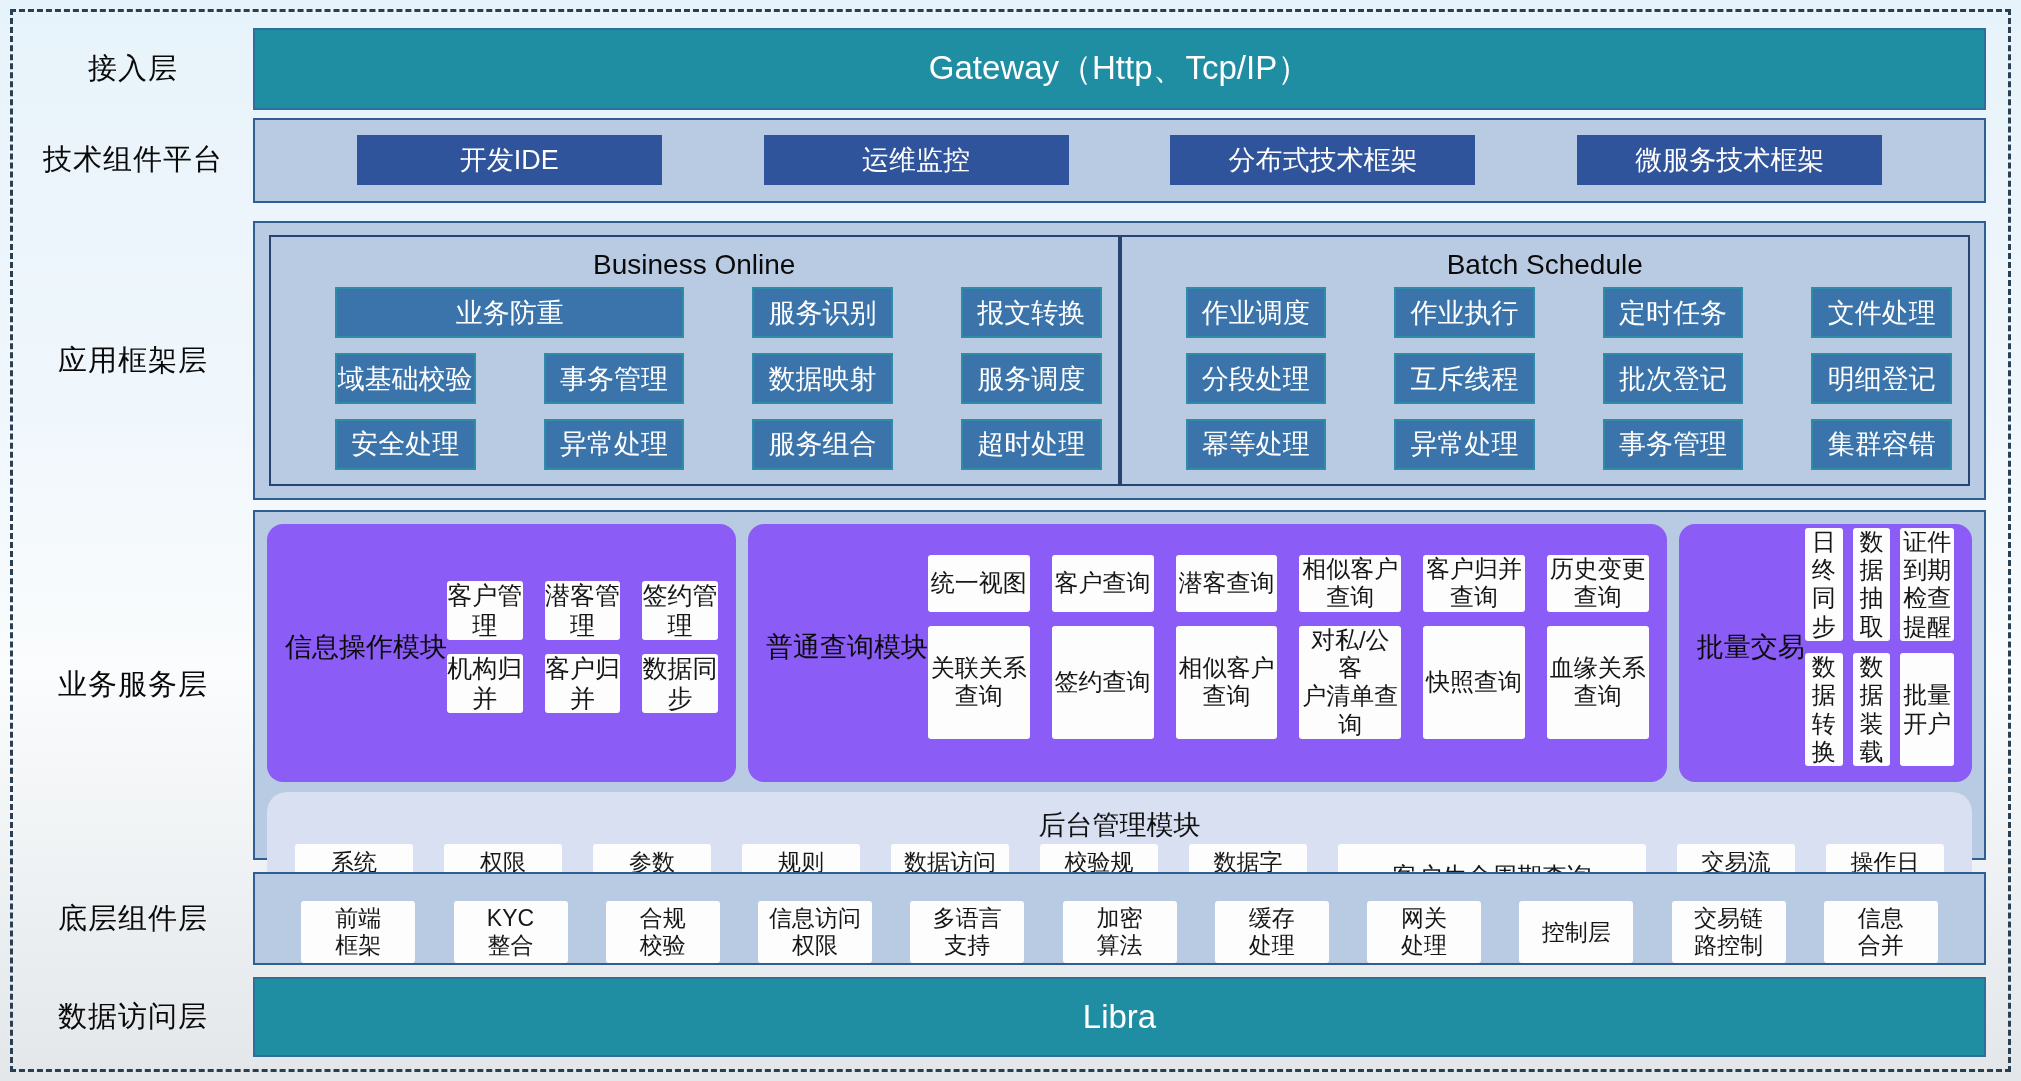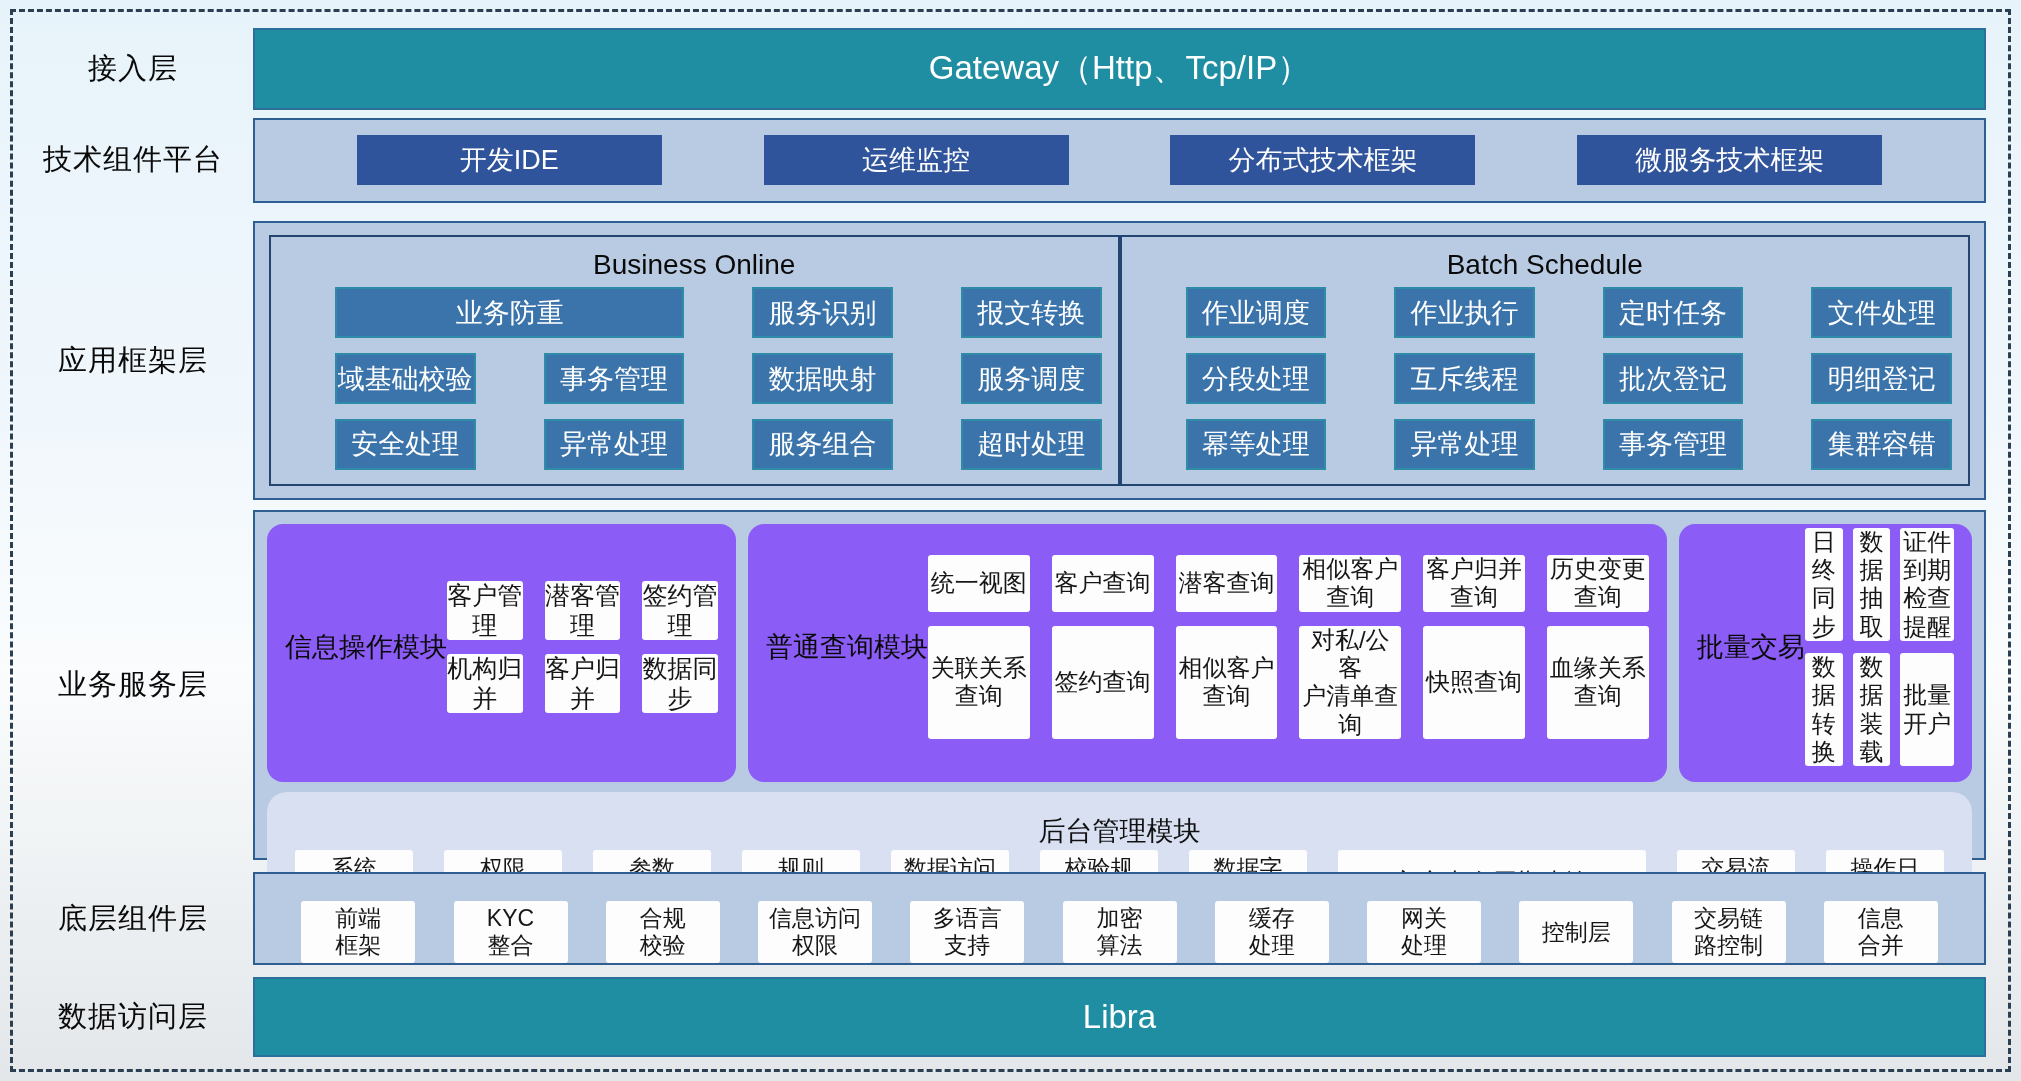--- a/index.html
+++ b/index.html
@@ -71,21 +71,21 @@
   .g6 { grid-template-columns:repeat(6,1fr); }
   .gb { grid-template-columns:1fr 1fr 1.42fr; gap:12px 10px; }
   .white-btn {
     background:#FDFDFE; color:#161616; border-radius:3px;
     display:flex; align-items:center; justify-content:center; text-align:center;
     font-size:25px; line-height:1.18; white-space:pre-line; box-sizing:border-box;
   }
   .m-batch .white-btn, .m-query .white-btn { font-size:24px; }
   .admin-box {
     flex:0 0 112px; background:#D8E0F2; border-radius:20px;
-    padding:20px 28px 12px; display:flex; flex-direction:column; box-sizing:border-box;
+    padding:14px 28px 12px; display:flex; flex-direction:column; box-sizing:border-box;
   }
   .admin-title { text-align:center; font-size:27px; height:38px; line-height:38px; }
   .admin-row { flex:1; display:flex; align-items:center; justify-content:space-between; }
   .admin-row .white-btn { width:118px; height:64px; font-size:23px; }
   .admin-row .white-btn.wide { width:308px; font-size:25px; }
   
   .base-row { display:flex; align-items:flex-end; justify-content:space-evenly; padding:0 8px; }
   .base-row .white-btn { width:114px; height:62px; font-size:23px; }
 </style>
 </head>

